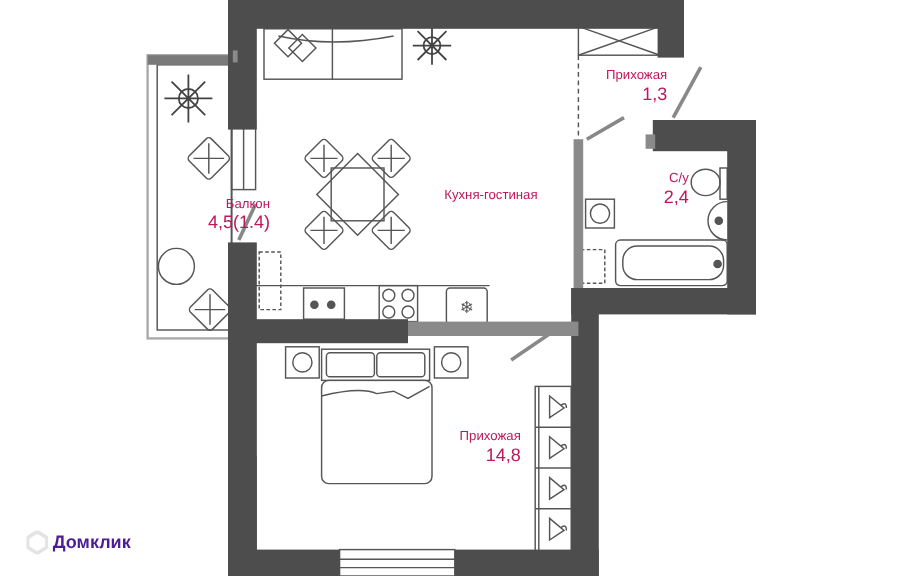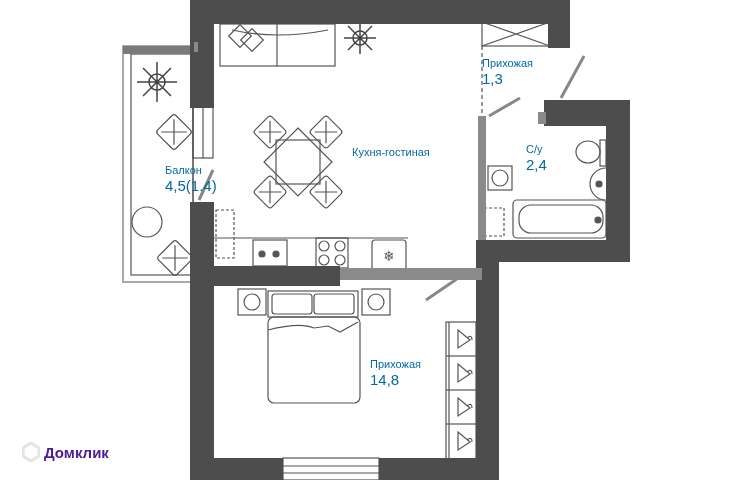--- a/index.html
+++ b/index.html
@@ -1,18 +1,18 @@
 <!DOCTYPE html>
 <html><head>
 <meta charset="utf-8">
 <style>
   html,body{margin:0;padding:0;background:#ffffff;}
   body{width:752px;height:480px;position:relative;overflow:hidden;font-family:"Liberation Sans","DejaVu Sans",sans-serif;}
   #plan{position:absolute;left:0;top:0;}
-  .room-label{position:absolute;text-align:left;color:#0369a1;line-height:1.15;}
+  .room-label{position:absolute;text-align:right;color:#be185d;line-height:1.15;}
   .room-label .name{display:block;font-size:11px;}
   .room-label .area{display:block;font-size:15px;}
   .watermark{position:absolute;left:22px;top:442px;display:flex;align-items:center;gap:4px;color:#4c1d95;font-size:15px;font-weight:bold;}
 </style>
 </head>
 <body>
 
 <svg id="plan" width="752" height="480" viewBox="0 0 752 480" xmlns="http://www.w3.org/2000/svg">
   <g fill="none" stroke="#555" stroke-width="1.2">
 
@@ -179,21 +179,21 @@
   <span class="area">1,3</span>
 </div>
 <div class="room-label" style="left:526px;top:143px;width:48px;">
   <span class="name">С/у</span>
   <span class="area">2,4</span>
 </div>
 <div class="room-label" style="left:130px;top:164px;width:60px;padding-left:35px;">
   <span class="name">Балкон</span>
   <span class="area">4,5(1.4)</span>
 </div>
-<div class="room-label" style="left:352px;top:146px;width:96px;">
+<div class="room-label" style="left:352px;top:157px;width:96px;">
   <span class="name">Кухня-гостиная</span>
 </div>
 <div class="room-label" style="left:370px;top:358px;width:64px;">
   <span class="name">Прихожая</span>
   <span class="area">14,8</span>
 </div>
 
 <div class="watermark">
   <svg width="18" height="20" viewBox="0 0 18 20">
     <path d="M9 1 L17 6 L17 14 L9 19 L1 14 L1 6 Z" fill="none" stroke="#e4e4e4" stroke-width="3"></path>

